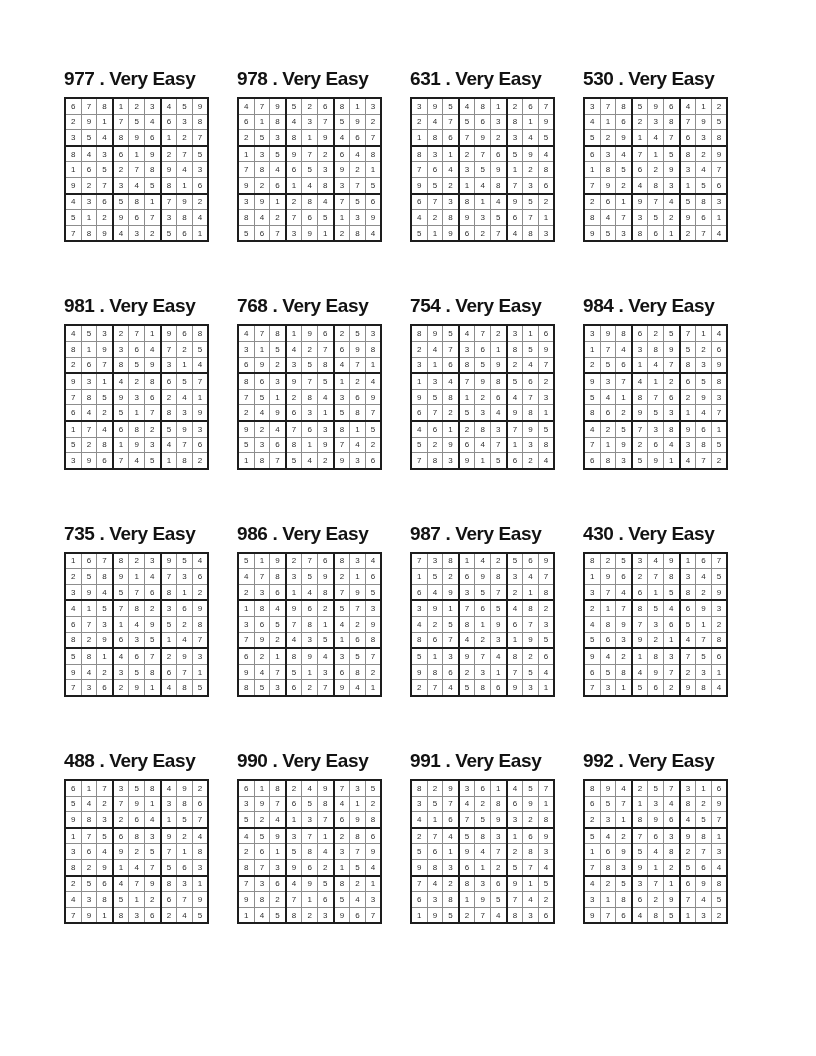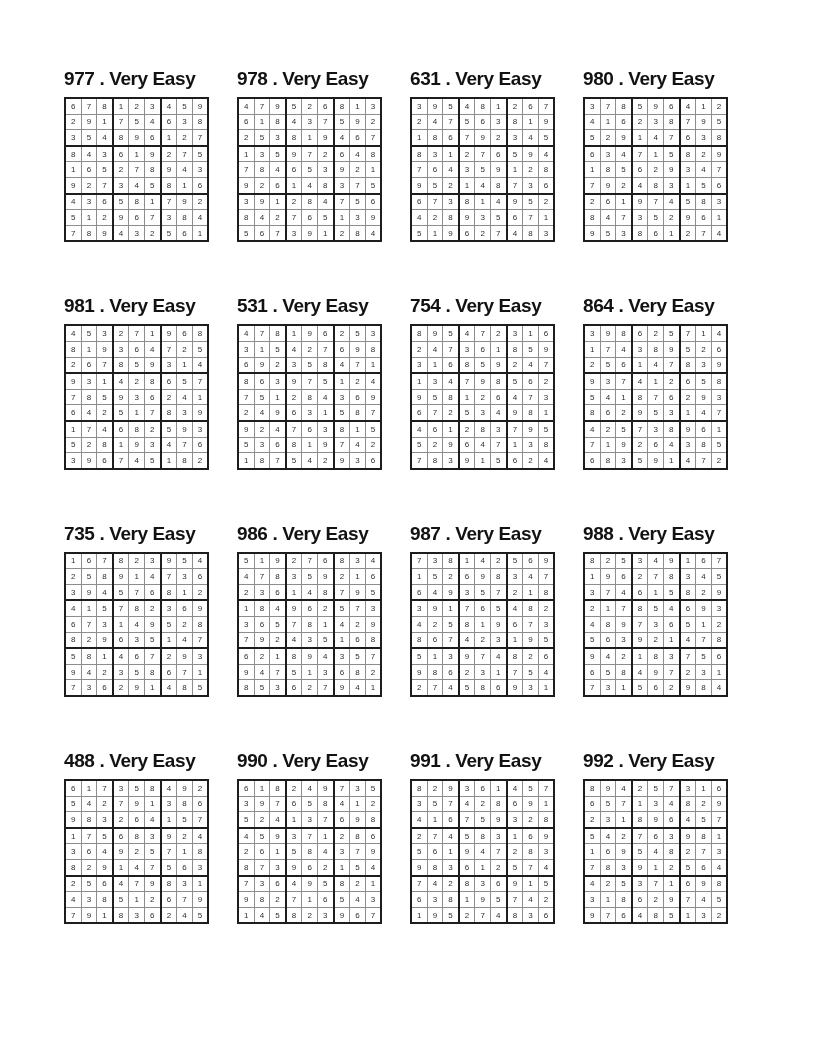--- a/index.html
+++ b/index.html
@@ -387,21 +387,21 @@
               <td>7</td>
               <td>4</td>
               <td>8</td>
               <td>3</td>
             </tr>
           </tbody>
     </table>
   </section>
 
   <section class="puzzle">
-    <h2 class="puzzle-title"><span>980</span><span> . </span><span>Very Easy</span></h2>
+    <h2 class="puzzle-title"><span>530</span><span> . </span><span>Very Easy</span></h2>
     <table class="sudoku">
       <tbody>
             <tr>
               <td>3</td>
               <td>7</td>
               <td>8</td>
               <td>5</td>
               <td>9</td>
               <td>6</td>
               <td>4</td>
@@ -601,21 +601,21 @@
               <td>5</td>
               <td>1</td>
               <td>8</td>
               <td>2</td>
             </tr>
           </tbody>
     </table>
   </section>
 
   <section class="puzzle">
-    <h2 class="puzzle-title"><span>531</span><span> . </span><span>Very Easy</span></h2>
+    <h2 class="puzzle-title"><span>768</span><span> . </span><span>Very Easy</span></h2>
     <table class="sudoku">
       <tbody>
             <tr>
               <td>4</td>
               <td>7</td>
               <td>8</td>
               <td>1</td>
               <td>9</td>
               <td>6</td>
               <td>2</td>
@@ -815,21 +815,21 @@
               <td>5</td>
               <td>6</td>
               <td>2</td>
               <td>4</td>
             </tr>
           </tbody>
     </table>
   </section>
 
   <section class="puzzle">
-    <h2 class="puzzle-title"><span>864</span><span> . </span><span>Very Easy</span></h2>
+    <h2 class="puzzle-title"><span>984</span><span> . </span><span>Very Easy</span></h2>
     <table class="sudoku">
       <tbody>
             <tr>
               <td>3</td>
               <td>9</td>
               <td>8</td>
               <td>6</td>
               <td>2</td>
               <td>5</td>
               <td>7</td>
@@ -1243,21 +1243,21 @@
               <td>6</td>
               <td>9</td>
               <td>3</td>
               <td>1</td>
             </tr>
           </tbody>
     </table>
   </section>
 
   <section class="puzzle">
-    <h2 class="puzzle-title"><span>988</span><span> . </span><span>Very Easy</span></h2>
+    <h2 class="puzzle-title"><span>430</span><span> . </span><span>Very Easy</span></h2>
     <table class="sudoku">
       <tbody>
             <tr>
               <td>8</td>
               <td>2</td>
               <td>5</td>
               <td>3</td>
               <td>4</td>
               <td>9</td>
               <td>1</td>

